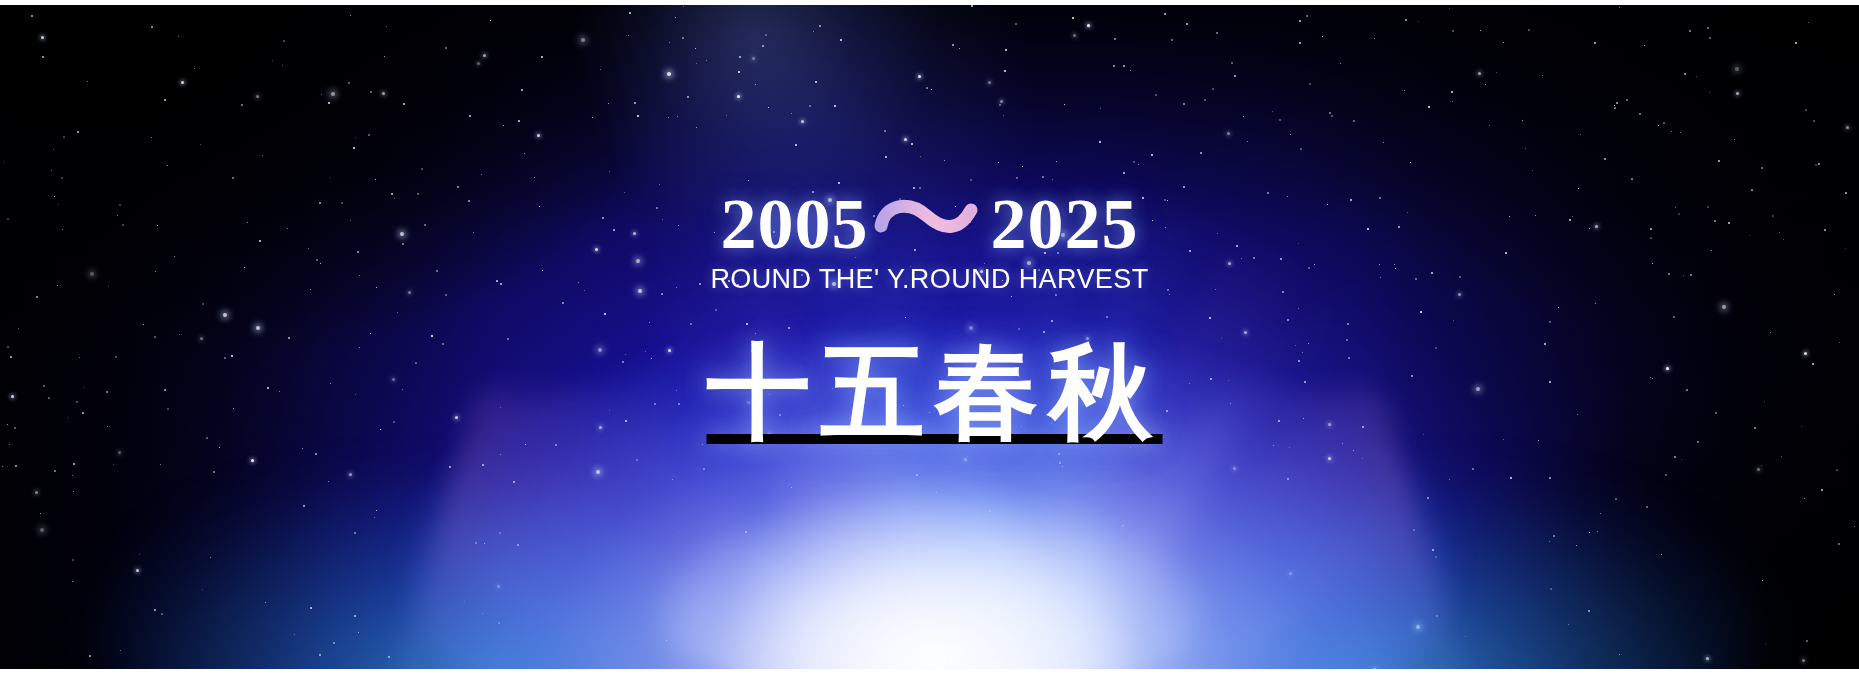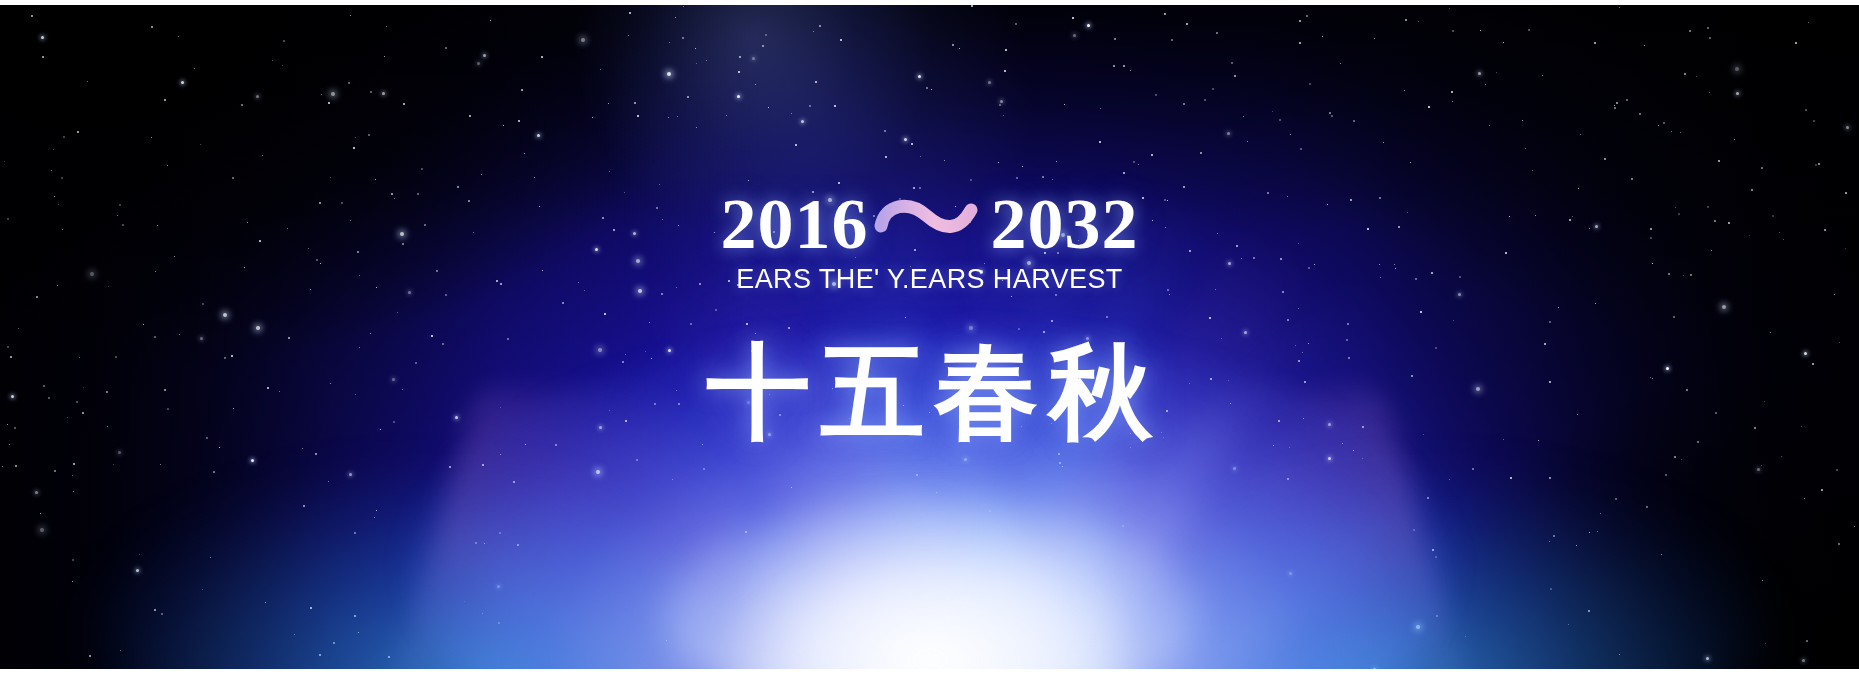--- a/index.html
+++ b/index.html
@@ -221,20 +221,21 @@
     letter-spacing:0.4px;
     color:#ffffff;
     text-shadow:0 0 12px rgba(150,180,255,.45);
   }
 
   .headline{
     position:absolute; top:336px; left:0; right:0;
     display:flex; align-items:center; justify-content:center;
     gap:168px;
     white-space:nowrap;
+    text-decoration:underline;
   }
   .cn{
     font-family:"DejaVu Sans", "Liberation Sans", sans-serif;
     font-weight:700;
     font-size:104px;
     line-height:1.08;
     color:#ffffff;
     letter-spacing:10px;
     text-indent:10px;
     text-shadow:0 0 22px rgba(160,190,255,.55), 0 0 48px rgba(80,110,250,.28);
@@ -922,40 +923,40 @@
     <div class="arc r"></div>
     <div class="wing l"></div>
     <div class="wing r"></div>
     <div class="bloom"></div>
     <div class="bloom-core"></div>
   </div>
 
   <div class="content">
 
     <div class="years-row">
-      <span class="year">2016</span>
+      <span class="year">2005</span>
 
       <span class="tilde-wrap">
         <svg width="112" height="56" viewBox="0 0 112 56" aria-hidden="true">
           <defs>
             <linearGradient id="tildeGrad" x1="0" y1="0" x2="1" y2="0">
               <stop offset="0%" stop-color="#b9a4e8"></stop>
               <stop offset="30%" stop-color="#d9b2e4"></stop>
               <stop offset="60%" stop-color="#f0bde0"></stop>
               <stop offset="100%" stop-color="#e3b0dd"></stop>
             </linearGradient>
           </defs>
           <path d="M6,32 C10,10 34,6 52,22 C68,36 84,38 96,16" fill="none" stroke="url(#tildeGrad)" stroke-width="13" stroke-linecap="round"></path>
         </svg>
       </span>
 
-      <span class="year">2032</span>
+      <span class="year">2025</span>
     </div>
 
-    <div class="subtitle">EARS THE' Y.EARS  HARVEST</div>
+    <div class="subtitle">ROUND THE' Y.ROUND  HARVEST</div>
 
     <div class="headline">
       <span class="cn">十五春秋</span>
     </div>
 
   </div>
 
   <div class="strip-top"></div>
   <div class="strip-bottom"></div>
 </div>

